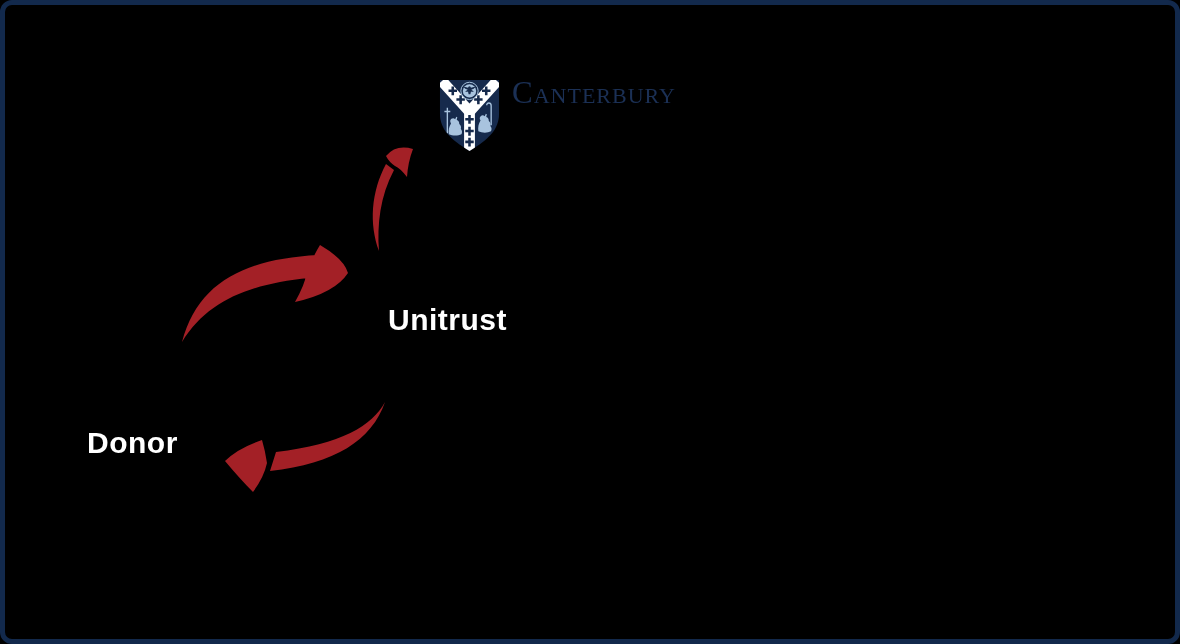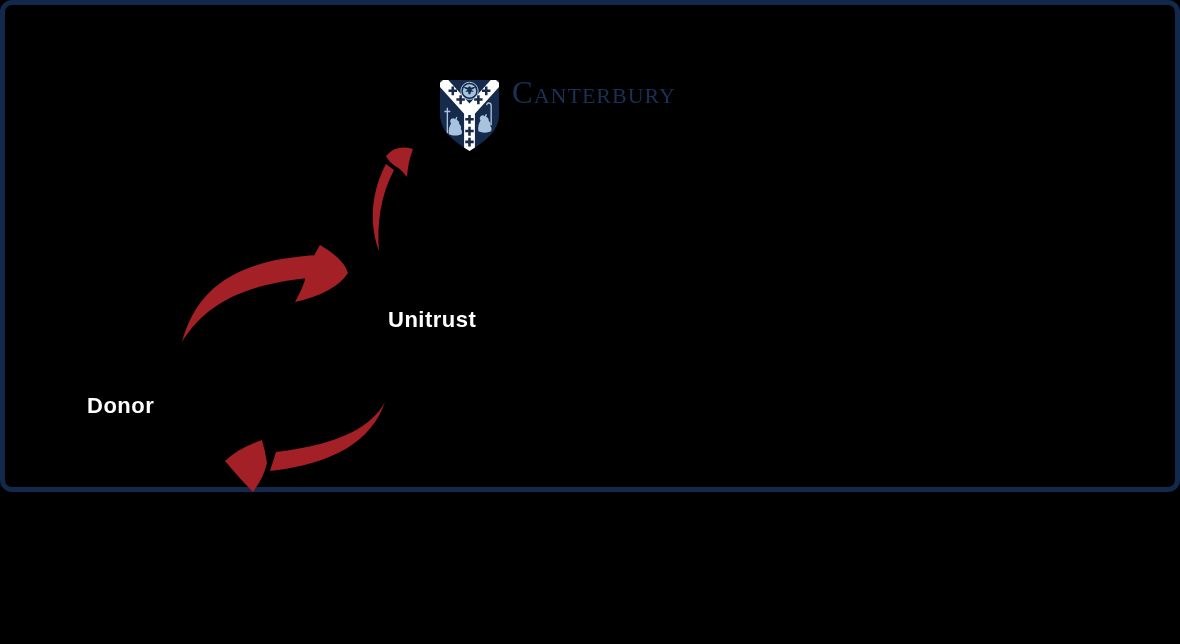--- a/index.html
+++ b/index.html
@@ -1,23 +1,23 @@
 <!DOCTYPE html>
 <html><head>
 <meta charset="utf-8">
 <style>
   html,body{margin:0;padding:0;background:#000;}
-  .stage{position:relative;width:1180px;height:492px;background:#000;overflow:hidden;
+  .stage{position:relative;width:1180px;height:644px;background:#000;overflow:hidden;
          font-family:"Liberation Sans",sans-serif;}
   .frame{position:absolute;inset:0;border:5px solid #12294c;border-radius:12px;box-sizing:border-box;}
   .arrows{position:absolute;inset:0;width:1180px;height:644px;}
-  .node-label{position:absolute;color:#fff;font-weight:bold;font-size:22px;line-height:34px;
+  .node-label{position:absolute;color:#fff;font-weight:bold;font-size:30px;line-height:34px;
               letter-spacing:.5px;white-space:nowrap;}
   #unitrust{left:388px;top:303px;}
-  #donor{left:87px;top:389px;text-align:right;}
+  #donor{left:87px;top:426px;text-align:right;}
   .logo{position:absolute;left:438px;top:78px;display:flex;}
   .crest{width:63px;height:75px;flex:0 0 auto;}
   .wordmark{margin-left:4px;width:178px;padding-top:0px;text-align:center;
             font-family:"Liberation Serif",serif;font-variant:small-caps;
             color:#1b3055;font-size:31px;line-height:30px;letter-spacing:1px;}
   .wordmark .l1{display:block;}
   .wordmark .l2{display:block;}
 </style>
 </head>
 <body>

